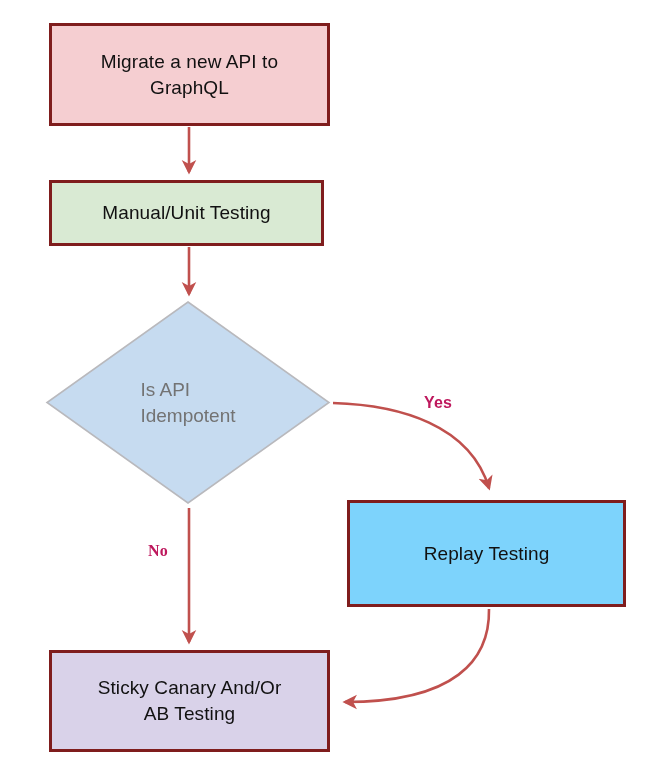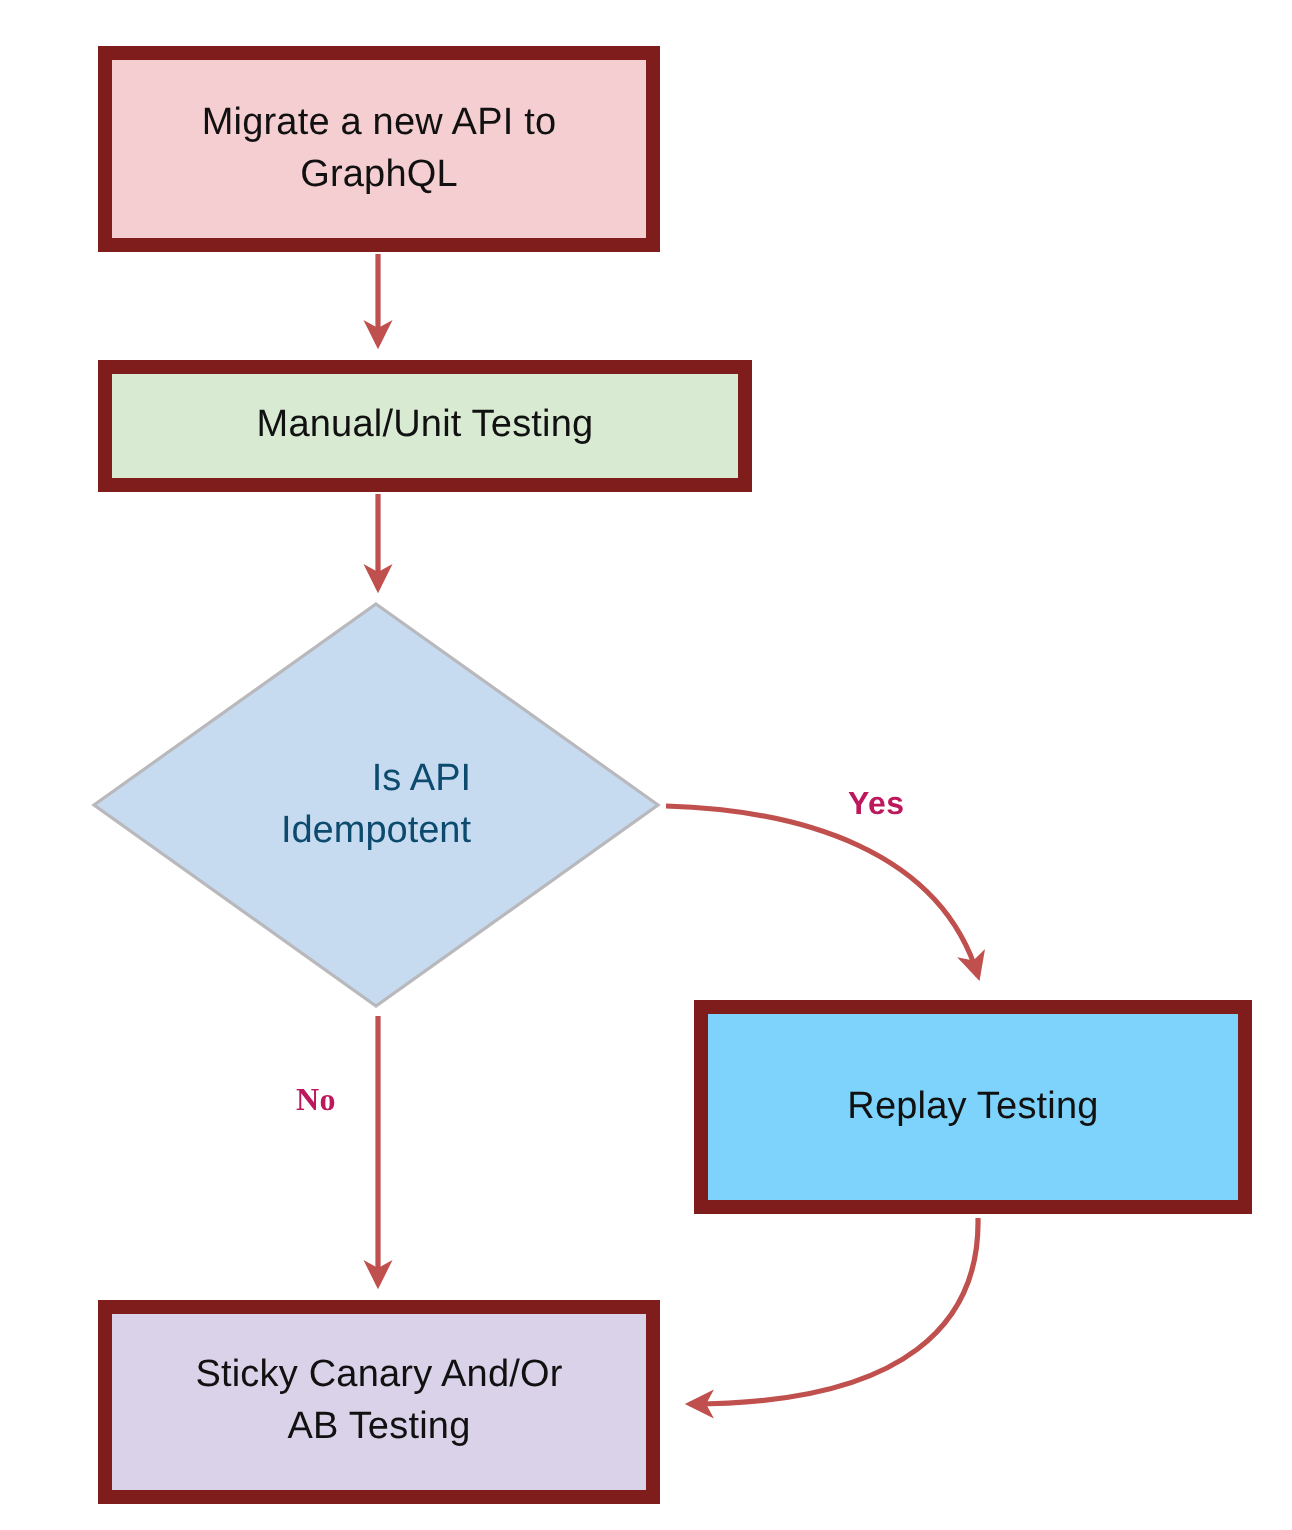--- a/index.html
+++ b/index.html
@@ -24,33 +24,33 @@
     align-items: center;
     justify-content: center;
     text-align: center;
     color: #111111;
     font-size: 19px;
     line-height: 1.35;
     letter-spacing: 0.1px;
     white-space: pre-line;
   }
   .box {
-    border: 7px solid #7f1d1d;
+    border: 3px solid #7f1d1d;
   }
   #node-start {
     left: 49px;
     top: 23px;
     width: 281px;
     height: 103px;
     background: #f5ced1;
   }
   #node-manual-unit-testing {
     left: 49px;
     top: 180px;
-    width: 327px;
+    width: 275px;
     height: 66px;
     background: #d9ead3;
   }
   #node-decision-wrap {
     position: absolute;
     left: 45px;
     top: 300px;
     width: 286px;
     height: 205px;
   }
@@ -62,22 +62,22 @@
   }
   #node-decision-label {
     position: absolute;
     left: 0;
     top: 0;
     width: 286px;
     height: 205px;
     display: flex;
     align-items: center;
     justify-content: center;
-    text-align: right;
-    color: #0c4a6e;
+    text-align: left;
+    color: #737373;
     font-size: 19px;
     line-height: 1.35;
     white-space: pre-line;
   }
   #node-replay-testing {
     left: 347px;
     top: 500px;
     width: 279px;
     height: 107px;
     background: #7dd3fc;

